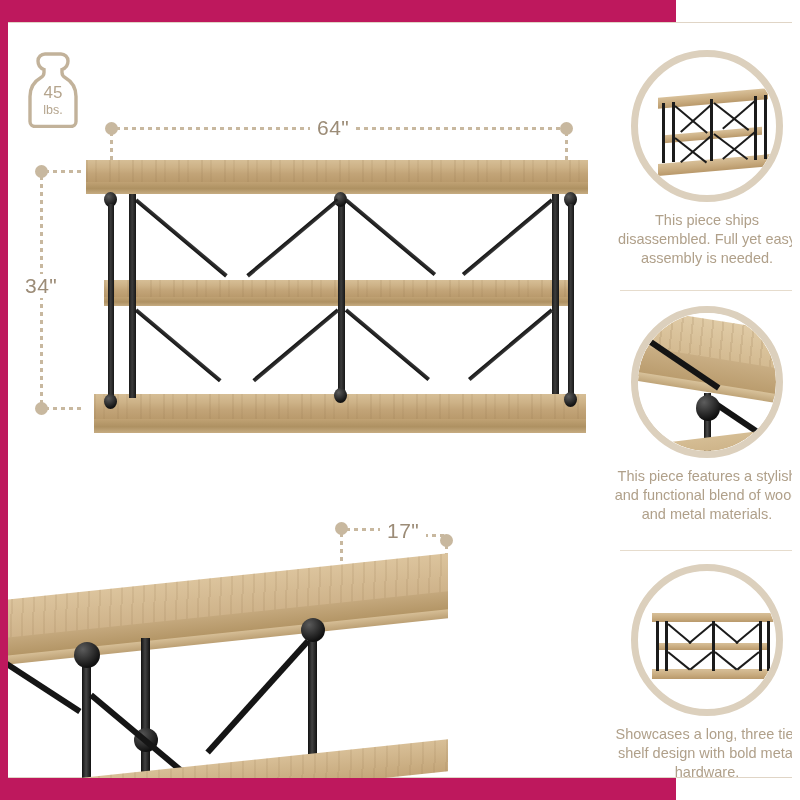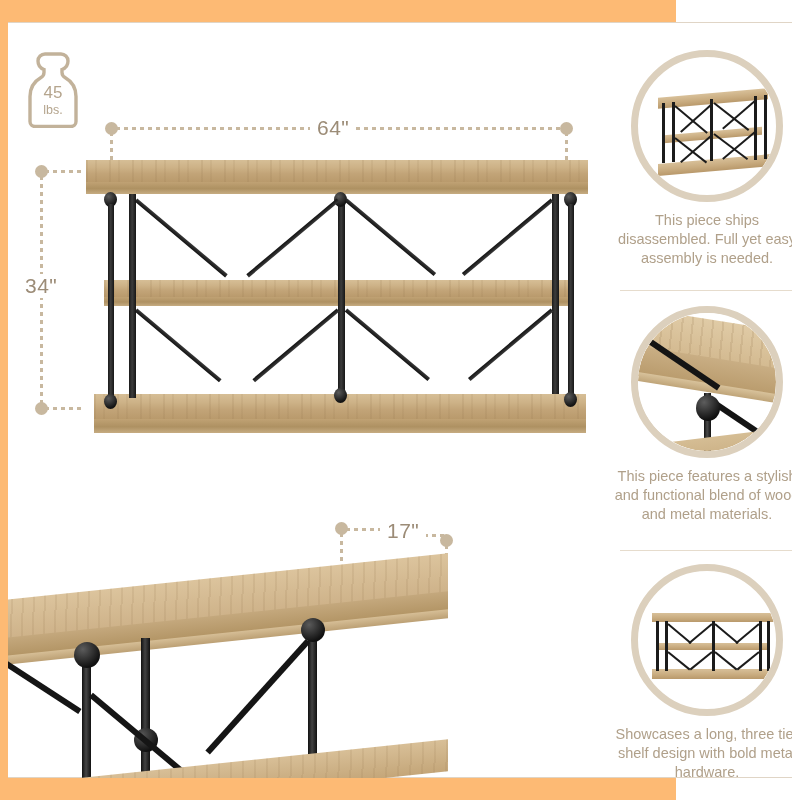--- a/index.html
+++ b/index.html
@@ -5,21 +5,21 @@
   html,body{margin:0;padding:0;}
   body{
     width:800px;height:800px;
     background:#ffffff;
     font-family:"Liberation Sans", sans-serif;
     overflow:hidden;
   }
   #stage{
     position:relative;
     width:676px;height:800px;
-    background:#fdba74;
+    background:#be185d;
     box-sizing:border-box;
   }
   
   #canvas{
     position:absolute;
     left:8px;top:22px;
     width:784px;height:756px;
     background:#ffffff;
     overflow:hidden;
   }

